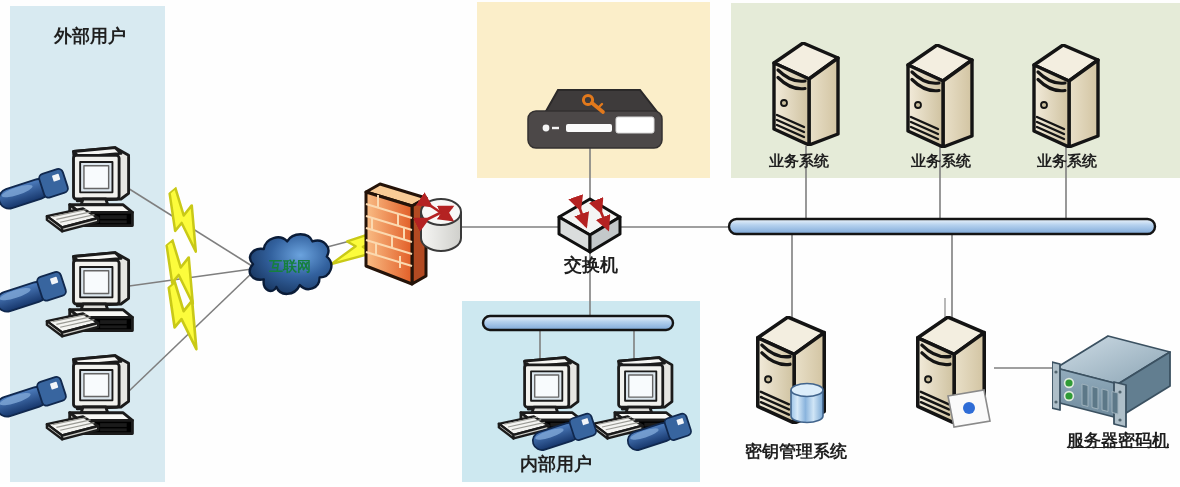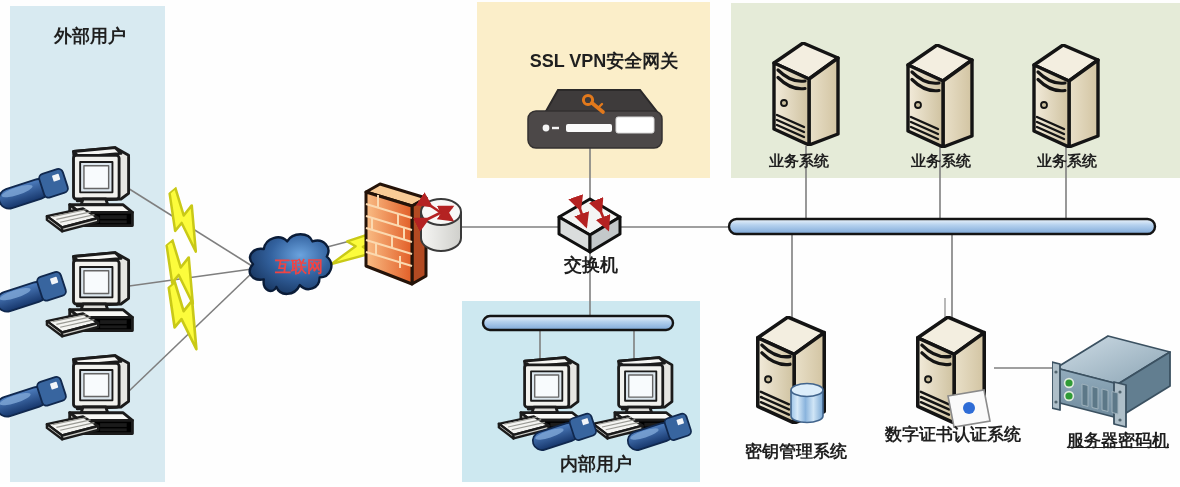--- a/index.html
+++ b/index.html
@@ -16,23 +16,23 @@
   svg.scene{position:absolute;left:0;top:0;z-index:1;}
   .lbl{
     position:absolute;z-index:2;transform:translateX(-50%);
     white-space:nowrap;font-weight:bold;color:#1f1f1f;line-height:1.15;
   }
   .lbl.external-users{left:90px;top:26px;font-size:18px;}
   .lbl.ssl-vpn{left:604px;top:51px;font-size:18px;}
   .lbl.biz1{left:799px;top:152px;font-size:15px;}
   .lbl.biz2{left:941px;top:152px;font-size:15px;}
   .lbl.biz3{left:1067px;top:152px;font-size:15px;}
-  .lbl.internet{left:299px;top:258px;font-size:16px;color:#ef4444;z-index:3;}
+  .lbl.internet{left:290px;top:258px;font-size:14px;color:#15803d;z-index:3;}
   .lbl.switch{left:591px;top:256px;font-size:18px;font-family:Liberation Mono, monospace;}
-  .lbl.internal-users{left:596px;top:454px;font-size:18px;}
+  .lbl.internal-users{left:556px;top:454px;font-size:18px;}
   .lbl.keymgmt{left:796px;top:425px;font-size:17px;margin-top:17px;}
   .lbl.certsys{left:953px;top:425px;font-size:17px;}
   .lbl.cipher{left:1118px;top:431px;font-size:17px;text-decoration:underline;}
 </style>
 </head>
 <body>
 
 <div class="stage">
 
   <div class="panel external"></div>
@@ -323,23 +323,21 @@
         <circle cx="969" cy="408" r="6" fill="#2e6cd6"></circle>
       </g>
     </g>
 
     <g>
       <use href="#sym-cipher" x="1052" y="330" width="122" height="100"></use>
     </g>
   </svg>
 
   <div class="lbl external-users">外部用户</div>
-  <div class="lbl ssl-vpn">SSL VPN安全网关</div>
   <div class="lbl biz1">业务系统</div>
   <div class="lbl biz2">业务系统</div>
   <div class="lbl biz3">业务系统</div>
   <div class="lbl internet">互联网</div>
   <div class="lbl switch">交换机</div>
   <div class="lbl internal-users">内部用户</div>
   <div class="lbl keymgmt">密钥管理系统</div>
-  <div class="lbl certsys">数字证书认证系统</div>
   <div class="lbl cipher">服务器密码机</div>
 </div>
 
 </body></html>

